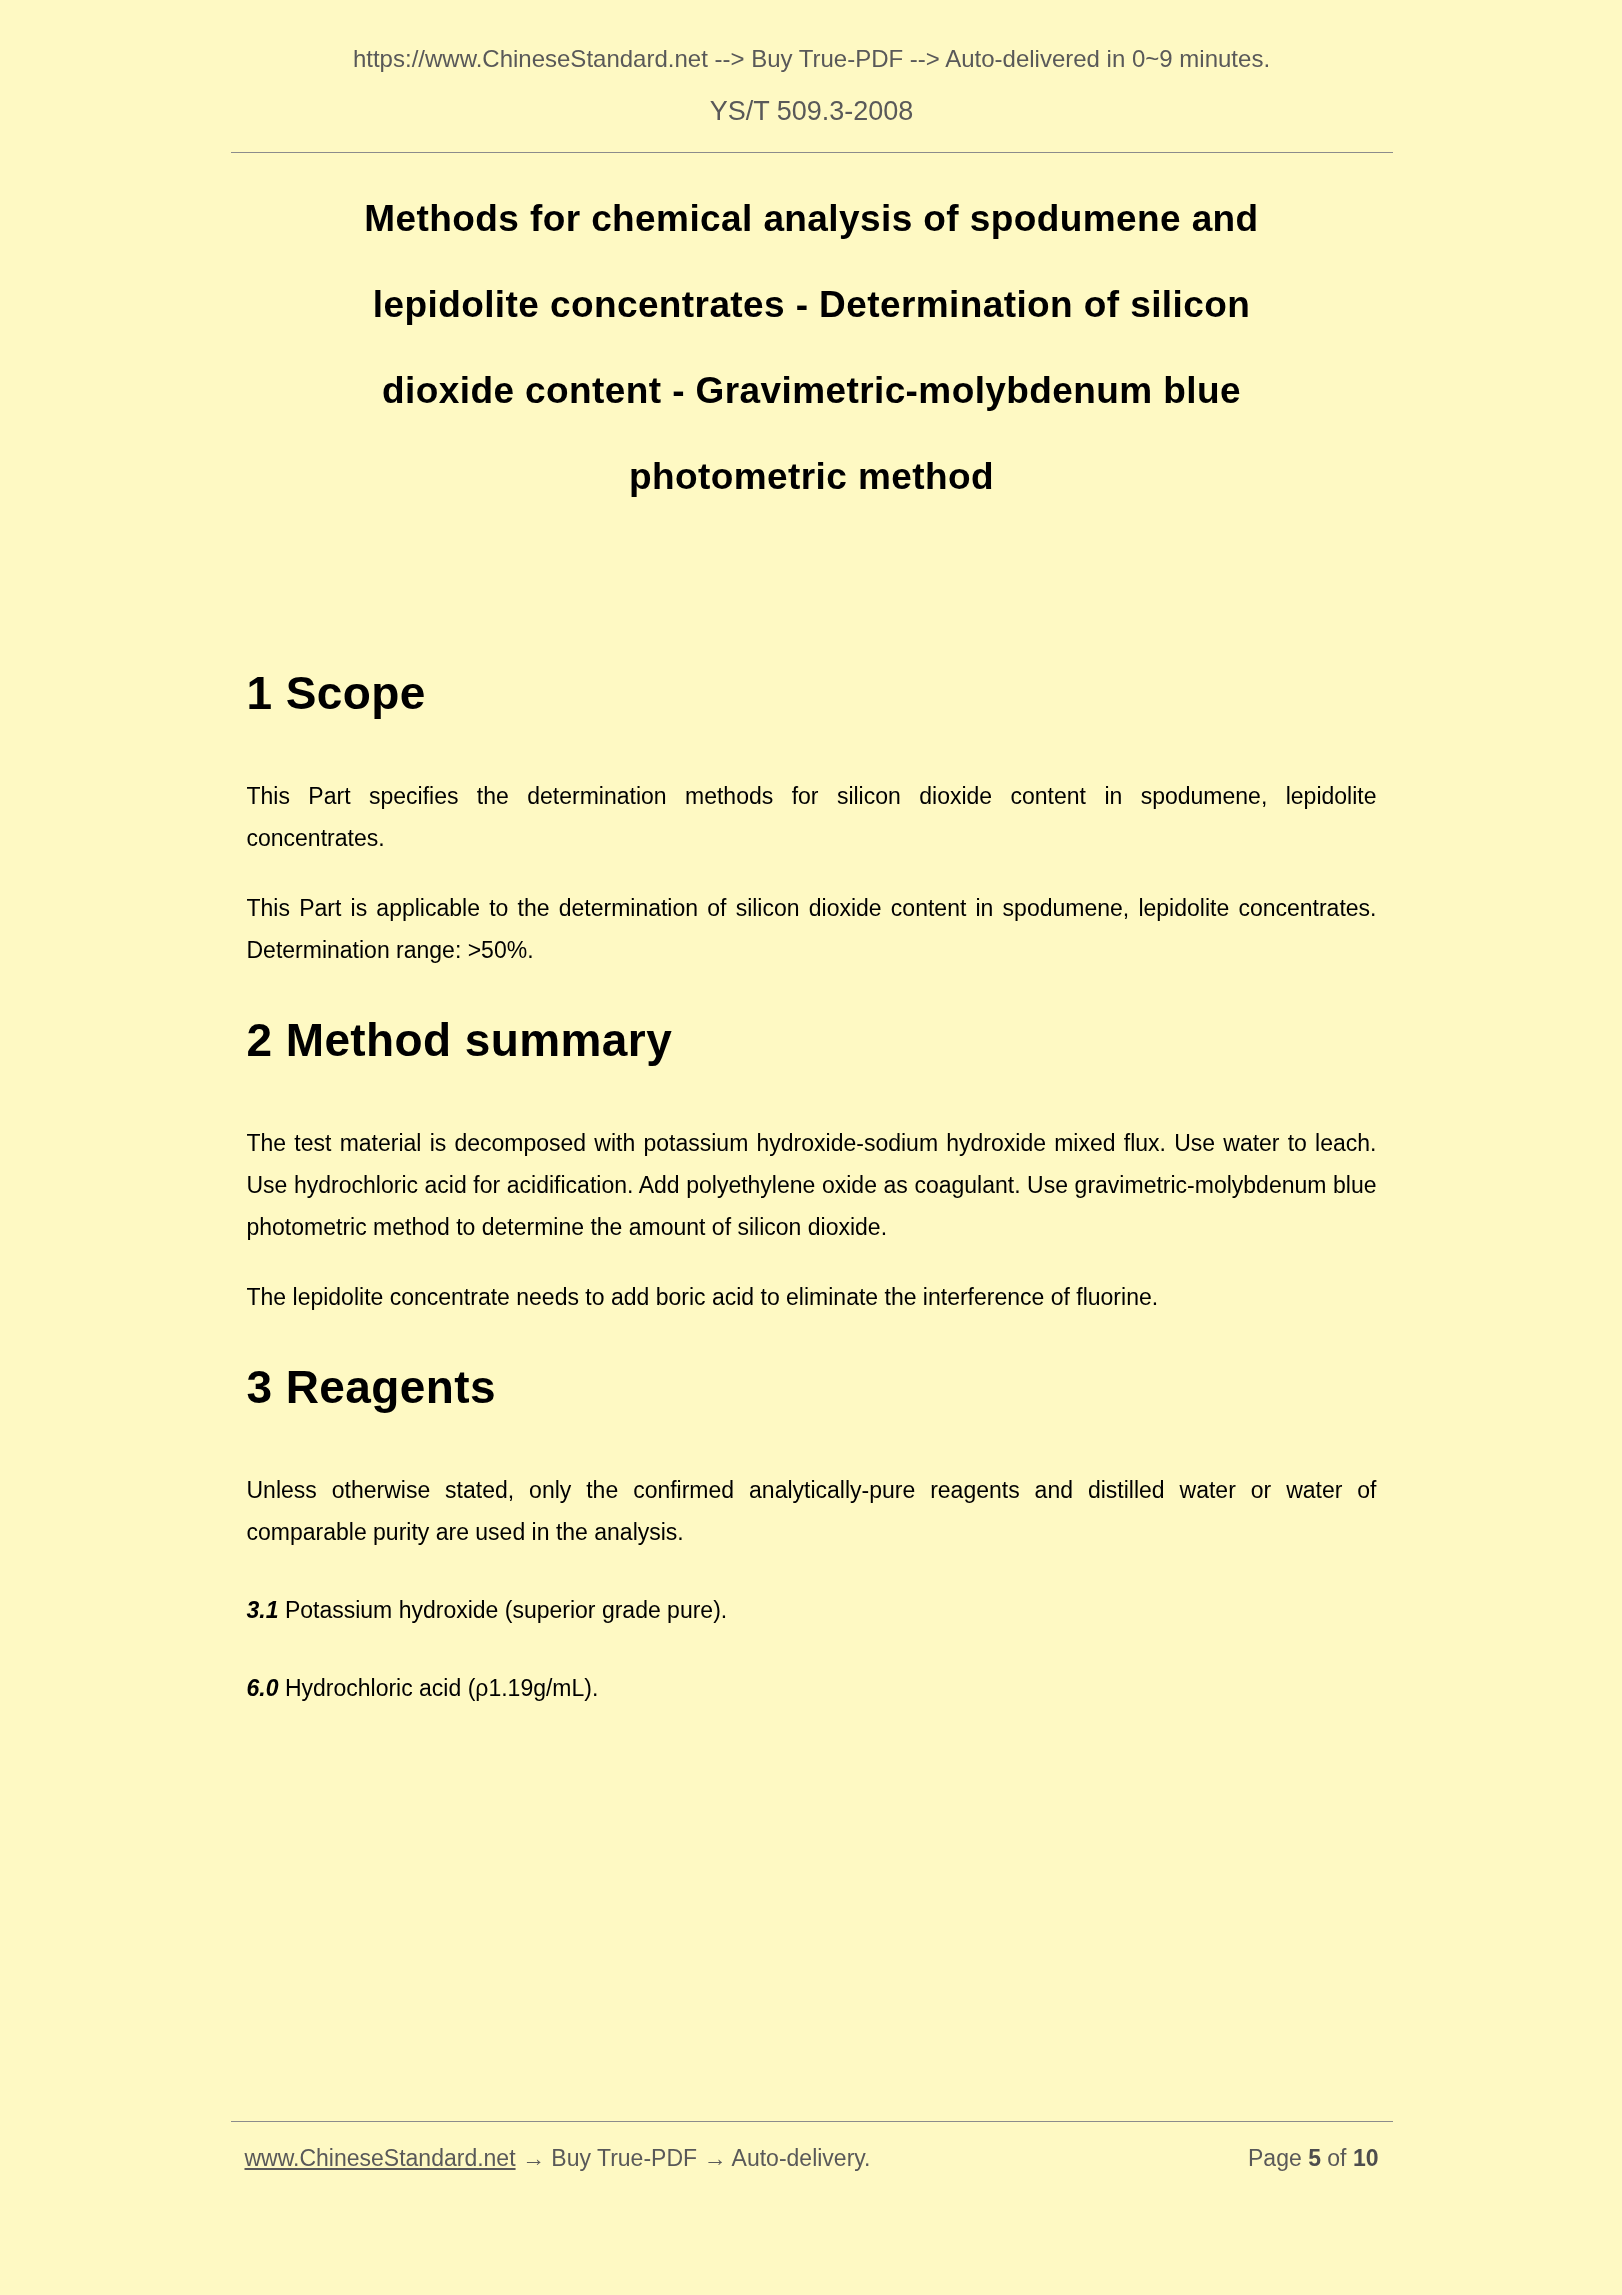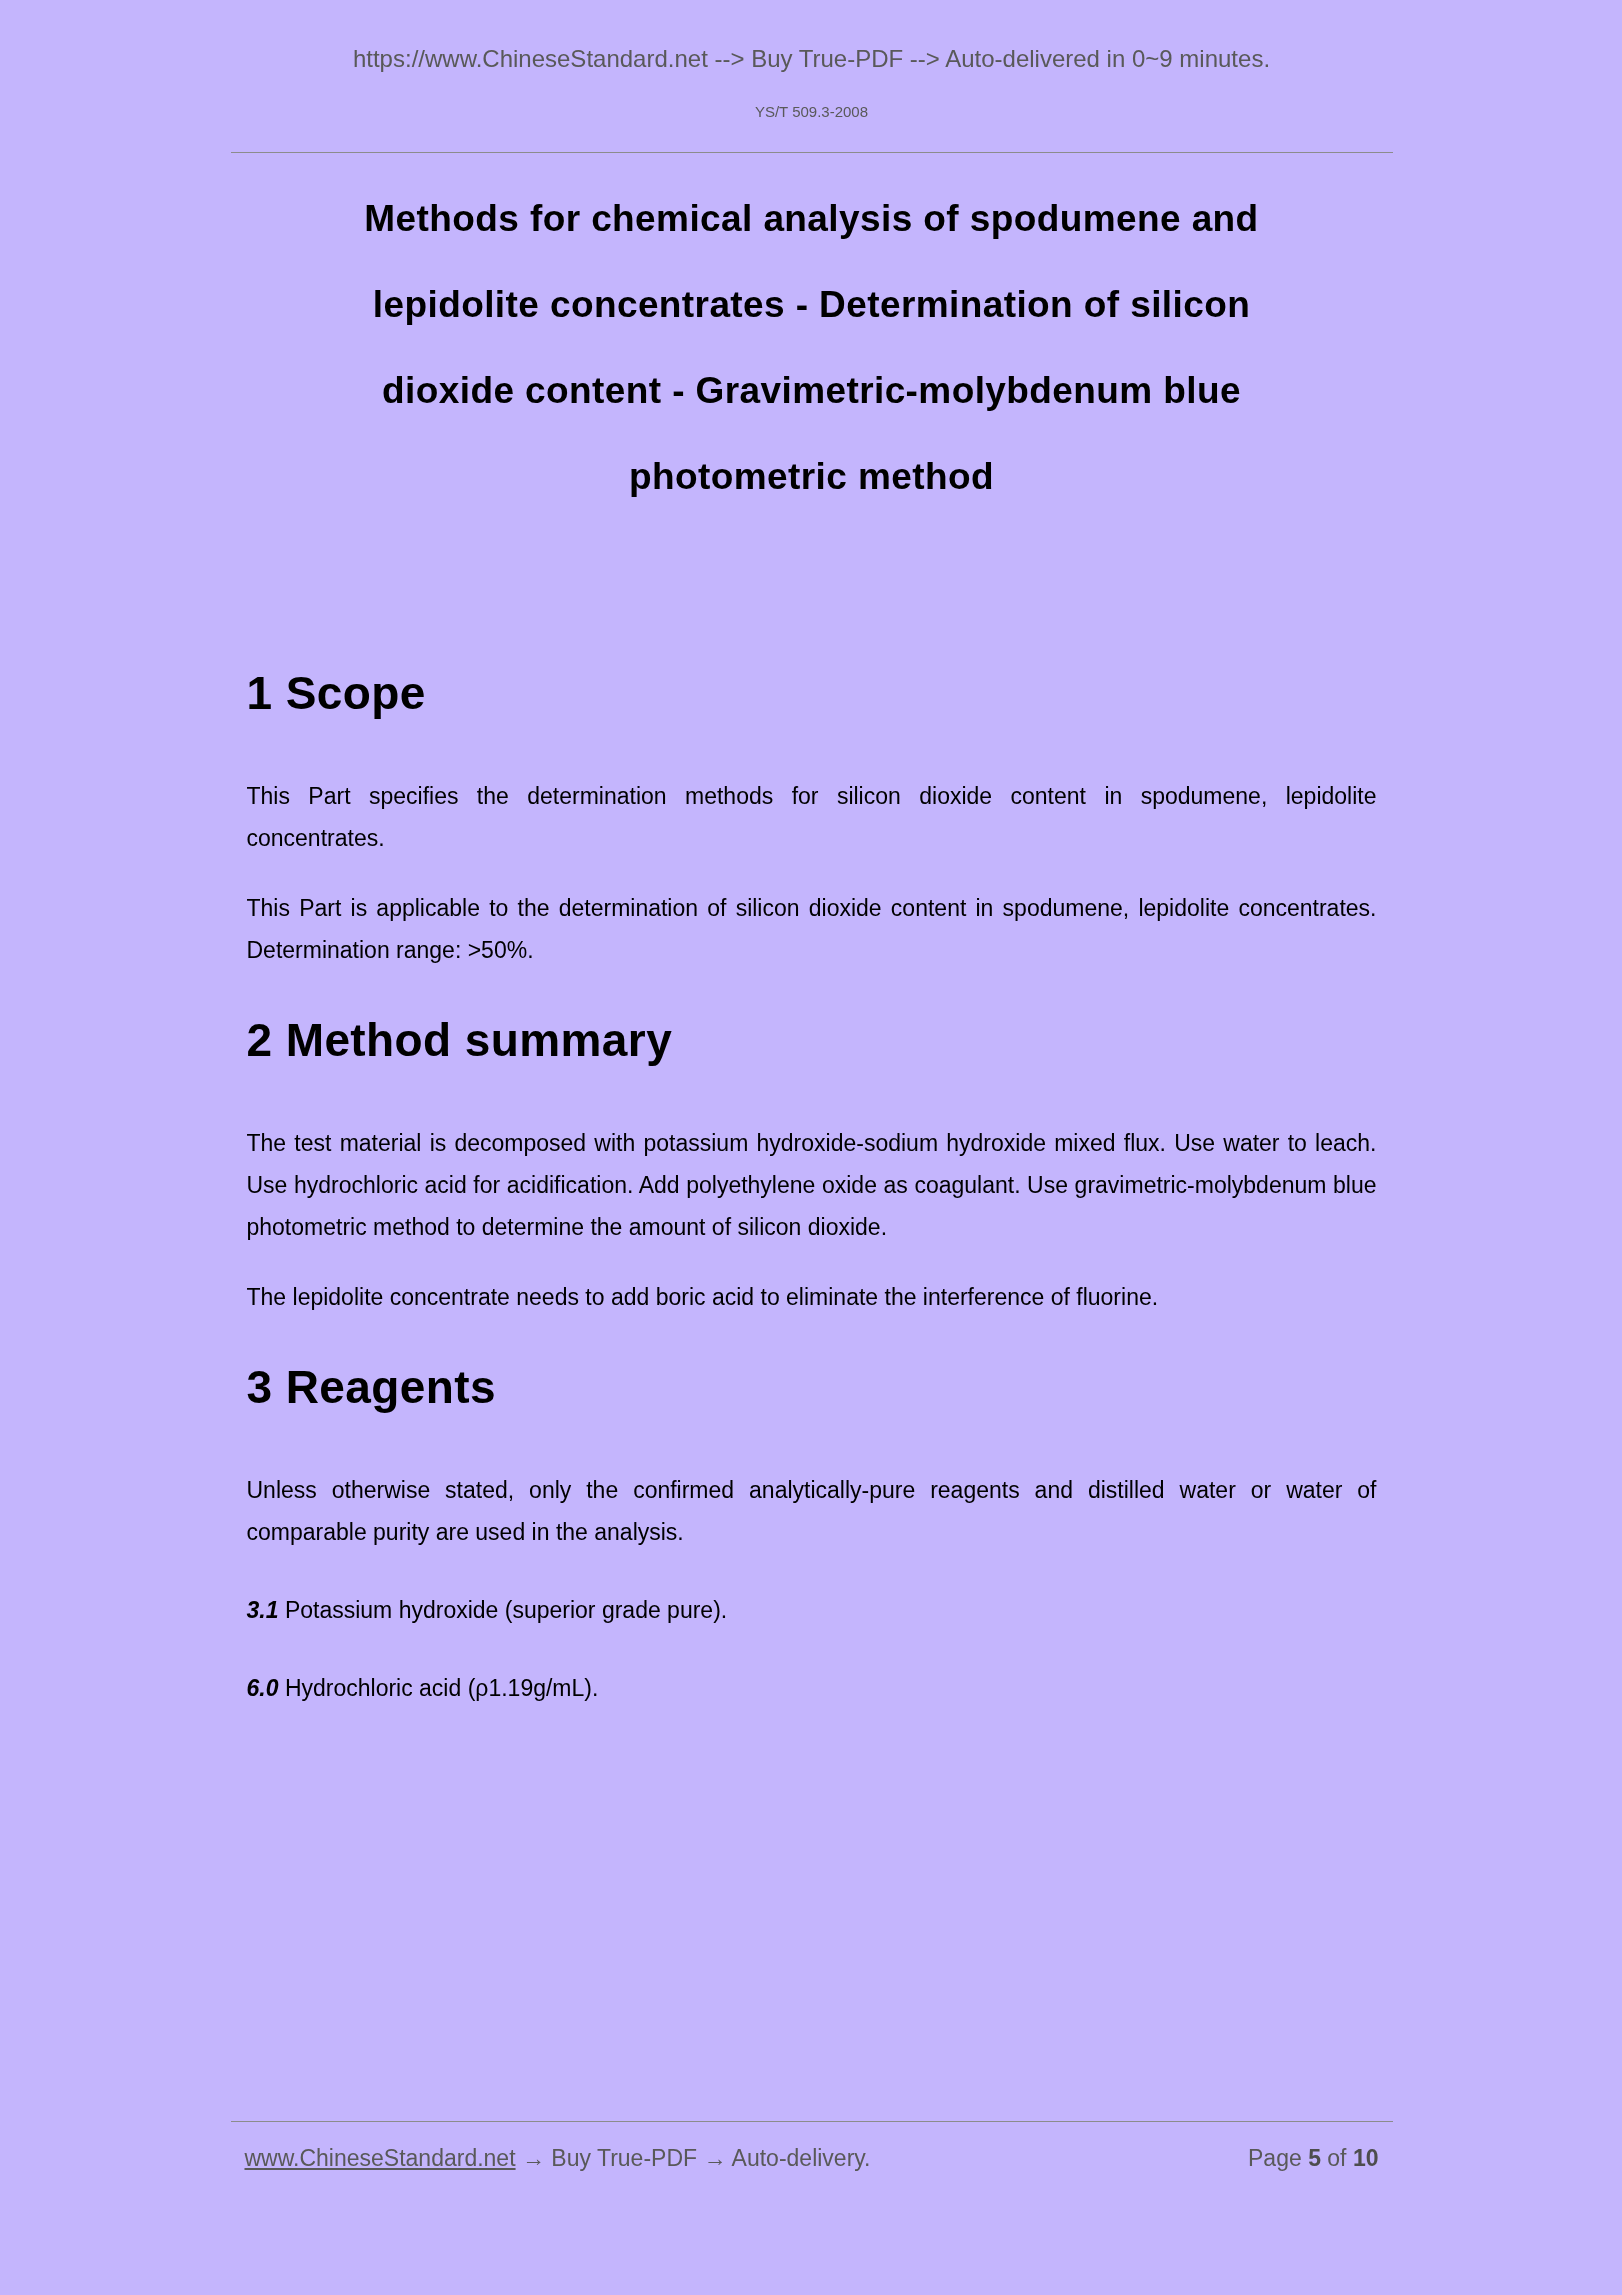--- a/index.html
+++ b/index.html
@@ -4,38 +4,38 @@
 <style>
   html, body {
     margin: 0;
     padding: 0;
     background: #ffffff;
   }
   .page {
     position: relative;
     width: 1623px;
     height: 2295px;
-    background: #c4b5fd;
+    background: #fef9c3;
     font-family: "Liberation Sans", sans-serif;
     color: #000000;
     overflow: hidden;
   }
 
   
   .doc-header {
     padding-top: 45px;
     text-align: center;
     color: #595959;
   }
   .doc-header .hdr-line1 {
     font-size: 24px;
     line-height: 28px;
   }
   .doc-header .hdr-line2 {
-    font-size: 15px;
+    font-size: 27px;
     line-height: 27px;
     margin-top: 25px;
   }
   hr.rule {
     width: 1162px;
     margin: 27px auto 0;
     border: 0;
     border-top: 1.7px solid #8c8c8c;
   }
 

